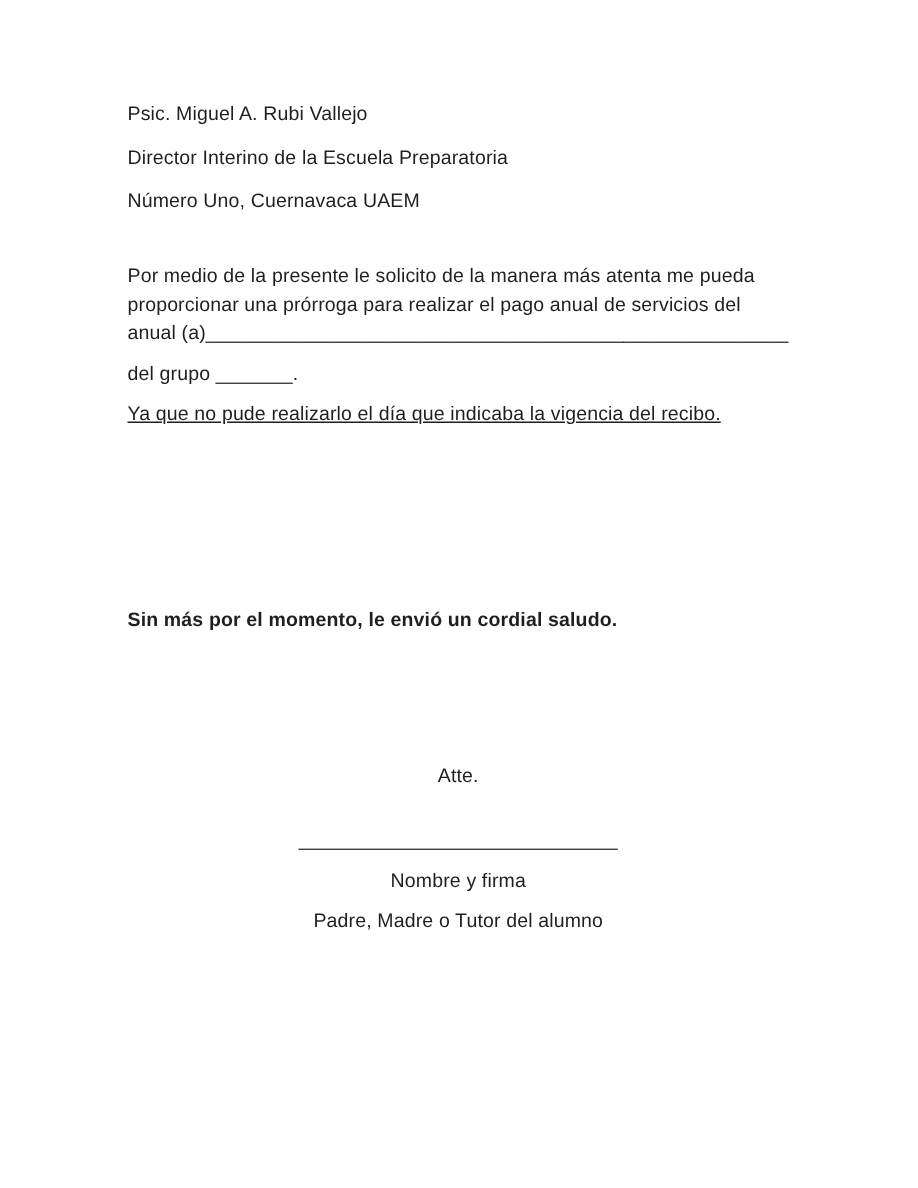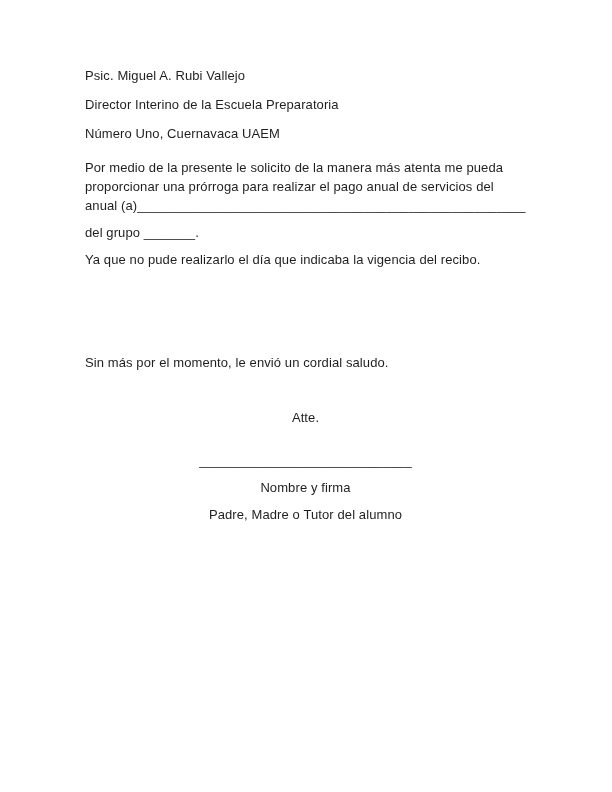--- a/index.html
+++ b/index.html
@@ -22,24 +22,24 @@
     overflow: hidden;
   }
   .line {
     white-space: nowrap;
   }
   .centered {
     text-align: center;
   }
   .mb-8   { margin-bottom: 8px; }
   .mb-10  { margin-bottom: 10px; }
-  .mb-31  { margin-bottom: 15px; }
+  .mb-31  { margin-bottom: 31px; }
   .mb-32  { margin-bottom: 24px; }
-  .mb-61  { margin-bottom: 36px; }
-  .mb-118 { margin-bottom: 84px; }
+  .mb-61  { margin-bottom: 85px; font-weight: bold; }
+  .mb-118 { margin-bottom: 118px; text-decoration: underline; }
 </style>
 </head>
 <body>
 
 <div class="page">
 
   <div class="line mb-10">Psic. Miguel A. Rubi Vallejo</div>
 
   <div class="line mb-10">Director Interino de la Escuela Preparatoria</div>
 

